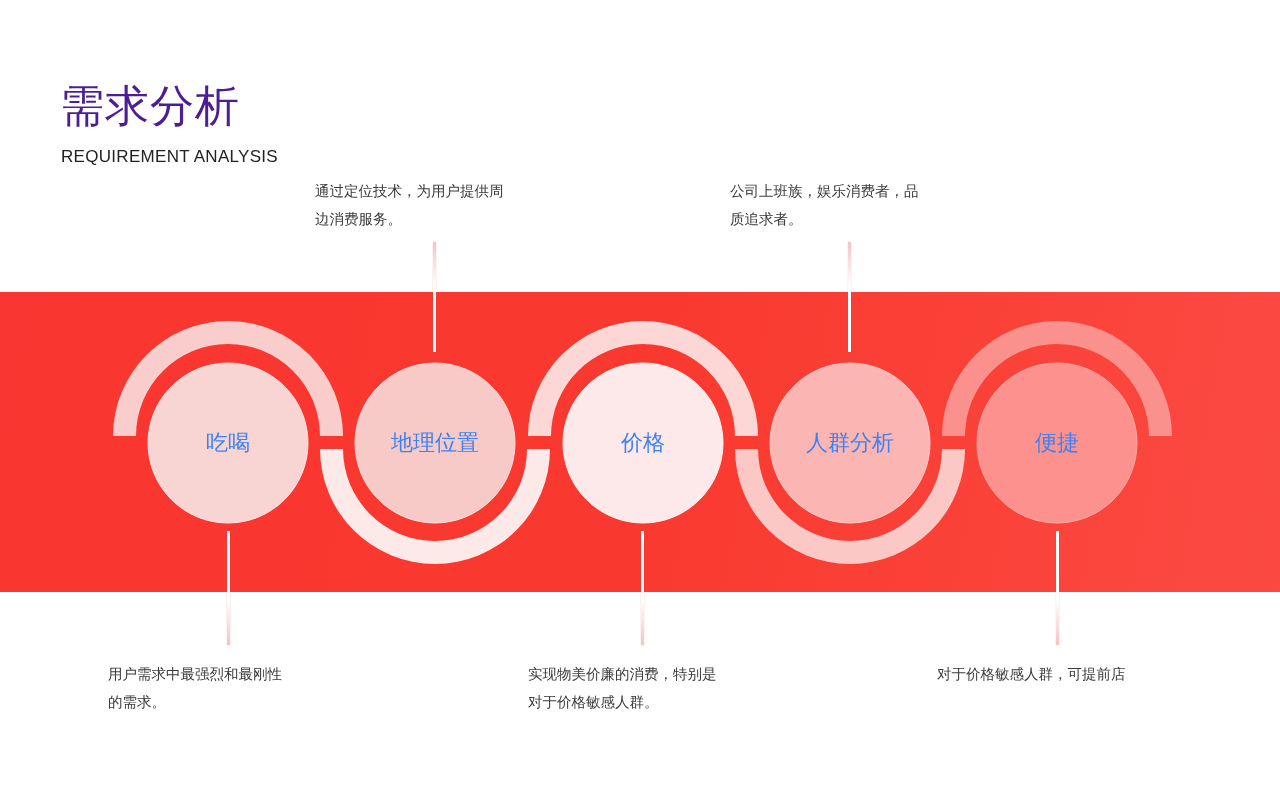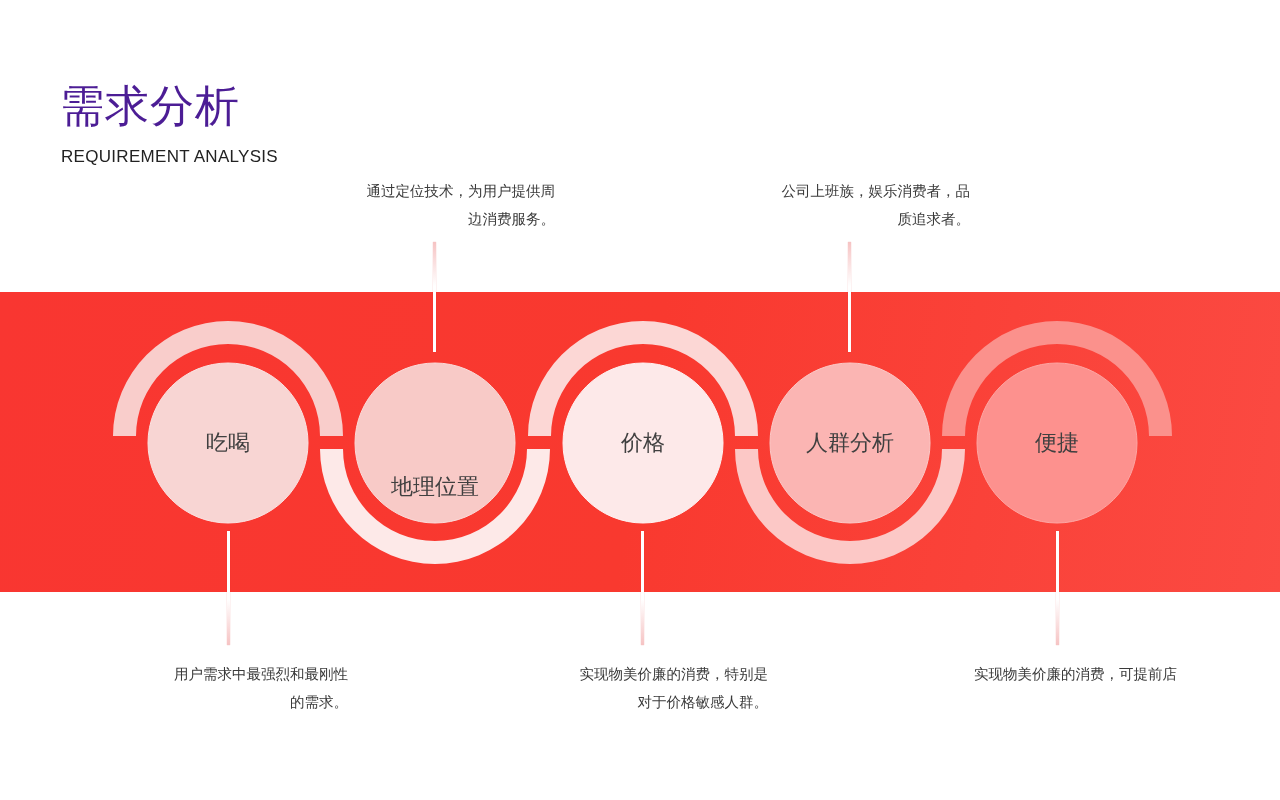--- a/index.html
+++ b/index.html
@@ -19,24 +19,24 @@
       font-family: "Liberation Sans", sans-serif;
       font-size: 17px; font-weight: normal; color: #222222; letter-spacing: 0.3px;
     }
     .band {
       position: absolute; left: 0; top: 292px; width: 1280px; height: 300px;
       background: linear-gradient(100deg, #f93631 0%, #f9392f 50%, #fb4a42 100%);
     }
     svg.diagram { position: absolute; left: 0; top: 0; }
     .node-label {
       position: absolute; width: 160px; text-align: center;
-      font-size: 22px; color: #404040; line-height: 30px;
+      font-size: 22px; color: #3b82f6; line-height: 30px;
     }
     .desc {
-      position: absolute; width: 240px; text-align: right;
+      position: absolute; width: 240px; text-align: left;
       font-size: 14.5px; color: #3a3a3a; line-height: 28px;
     }
     .connector {
       position: absolute; width: 3px; background: #ffffff;
       box-shadow: 0 0 1px rgba(220,40,40,0.6);
     }
     .connector.fade-bottom { background: linear-gradient(#ffffff 60%, #f6c3c3 100%); }
     .connector.fade-top { background: linear-gradient(#f6c3c3 0%, #ffffff 40%); }
   </style>
 </head>
@@ -60,21 +60,21 @@
   <path d="M 942 436 A 115 115 0 0 1 1172 436 L 1149 436 A 92 92 0 0 0 965 436 Z" fill="#fb918c"></path>
 
   <circle cx="228" cy="443" r="80" fill="#f8d5d3" stroke="#fbe3e2" stroke-width="1"></circle>
   <circle cx="435" cy="443" r="80" fill="#f8cac7" stroke="#fbdcda" stroke-width="1"></circle>
   <circle cx="643" cy="443" r="80" fill="#fde9e9" stroke="#fff3f3" stroke-width="1"></circle>
   <circle cx="850" cy="443" r="80" fill="#fbb5b3" stroke="#fcc9c7" stroke-width="1"></circle>
   <circle cx="1057" cy="443" r="80" fill="#fd918e" stroke="#fda6a3" stroke-width="1"></circle>
 </svg>
 
 <div class="node-label" style="left:148px; top:428px;">吃喝</div>
-<div class="node-label" style="left:355px; top:428px;margin-top:44px;">地理位置</div>
+<div class="node-label" style="left:355px; top:428px;">地理位置</div>
 <div class="node-label" style="left:563px; top:428px;">价格</div>
 <div class="node-label" style="left:770px; top:428px;">人群分析</div>
 <div class="node-label" style="left:977px; top:428px;">便捷</div>
 
 <div class="connector fade-bottom" style="left:227px; top:531px; height:114px;"></div>
 <div class="connector fade-top" style="left:433px; top:242px; height:110px;"></div>
 <div class="connector fade-bottom" style="left:641px; top:531px; height:114px;"></div>
 <div class="connector fade-top" style="left:848px; top:242px; height:110px;"></div>
 <div class="connector fade-bottom" style="left:1056px; top:531px; height:114px;"></div>
 
@@ -88,14 +88,14 @@
 </div>
 <div class="desc" style="left:528px; top:660px;">
   <div>实现物美价廉的消费，特别是</div>
   <div>对于价格敏感人群。</div>
 </div>
 <div class="desc" style="left:730px; top:177px;">
   <div>公司上班族，娱乐消费者，品</div>
   <div>质追求者。</div>
 </div>
 <div class="desc" style="left:937px; top:660px;">
-  <div>实现物美价廉的消费，可提前店</div>
+  <div>对于价格敏感人群，可提前店</div>
 </div>
 
 </body></html>

